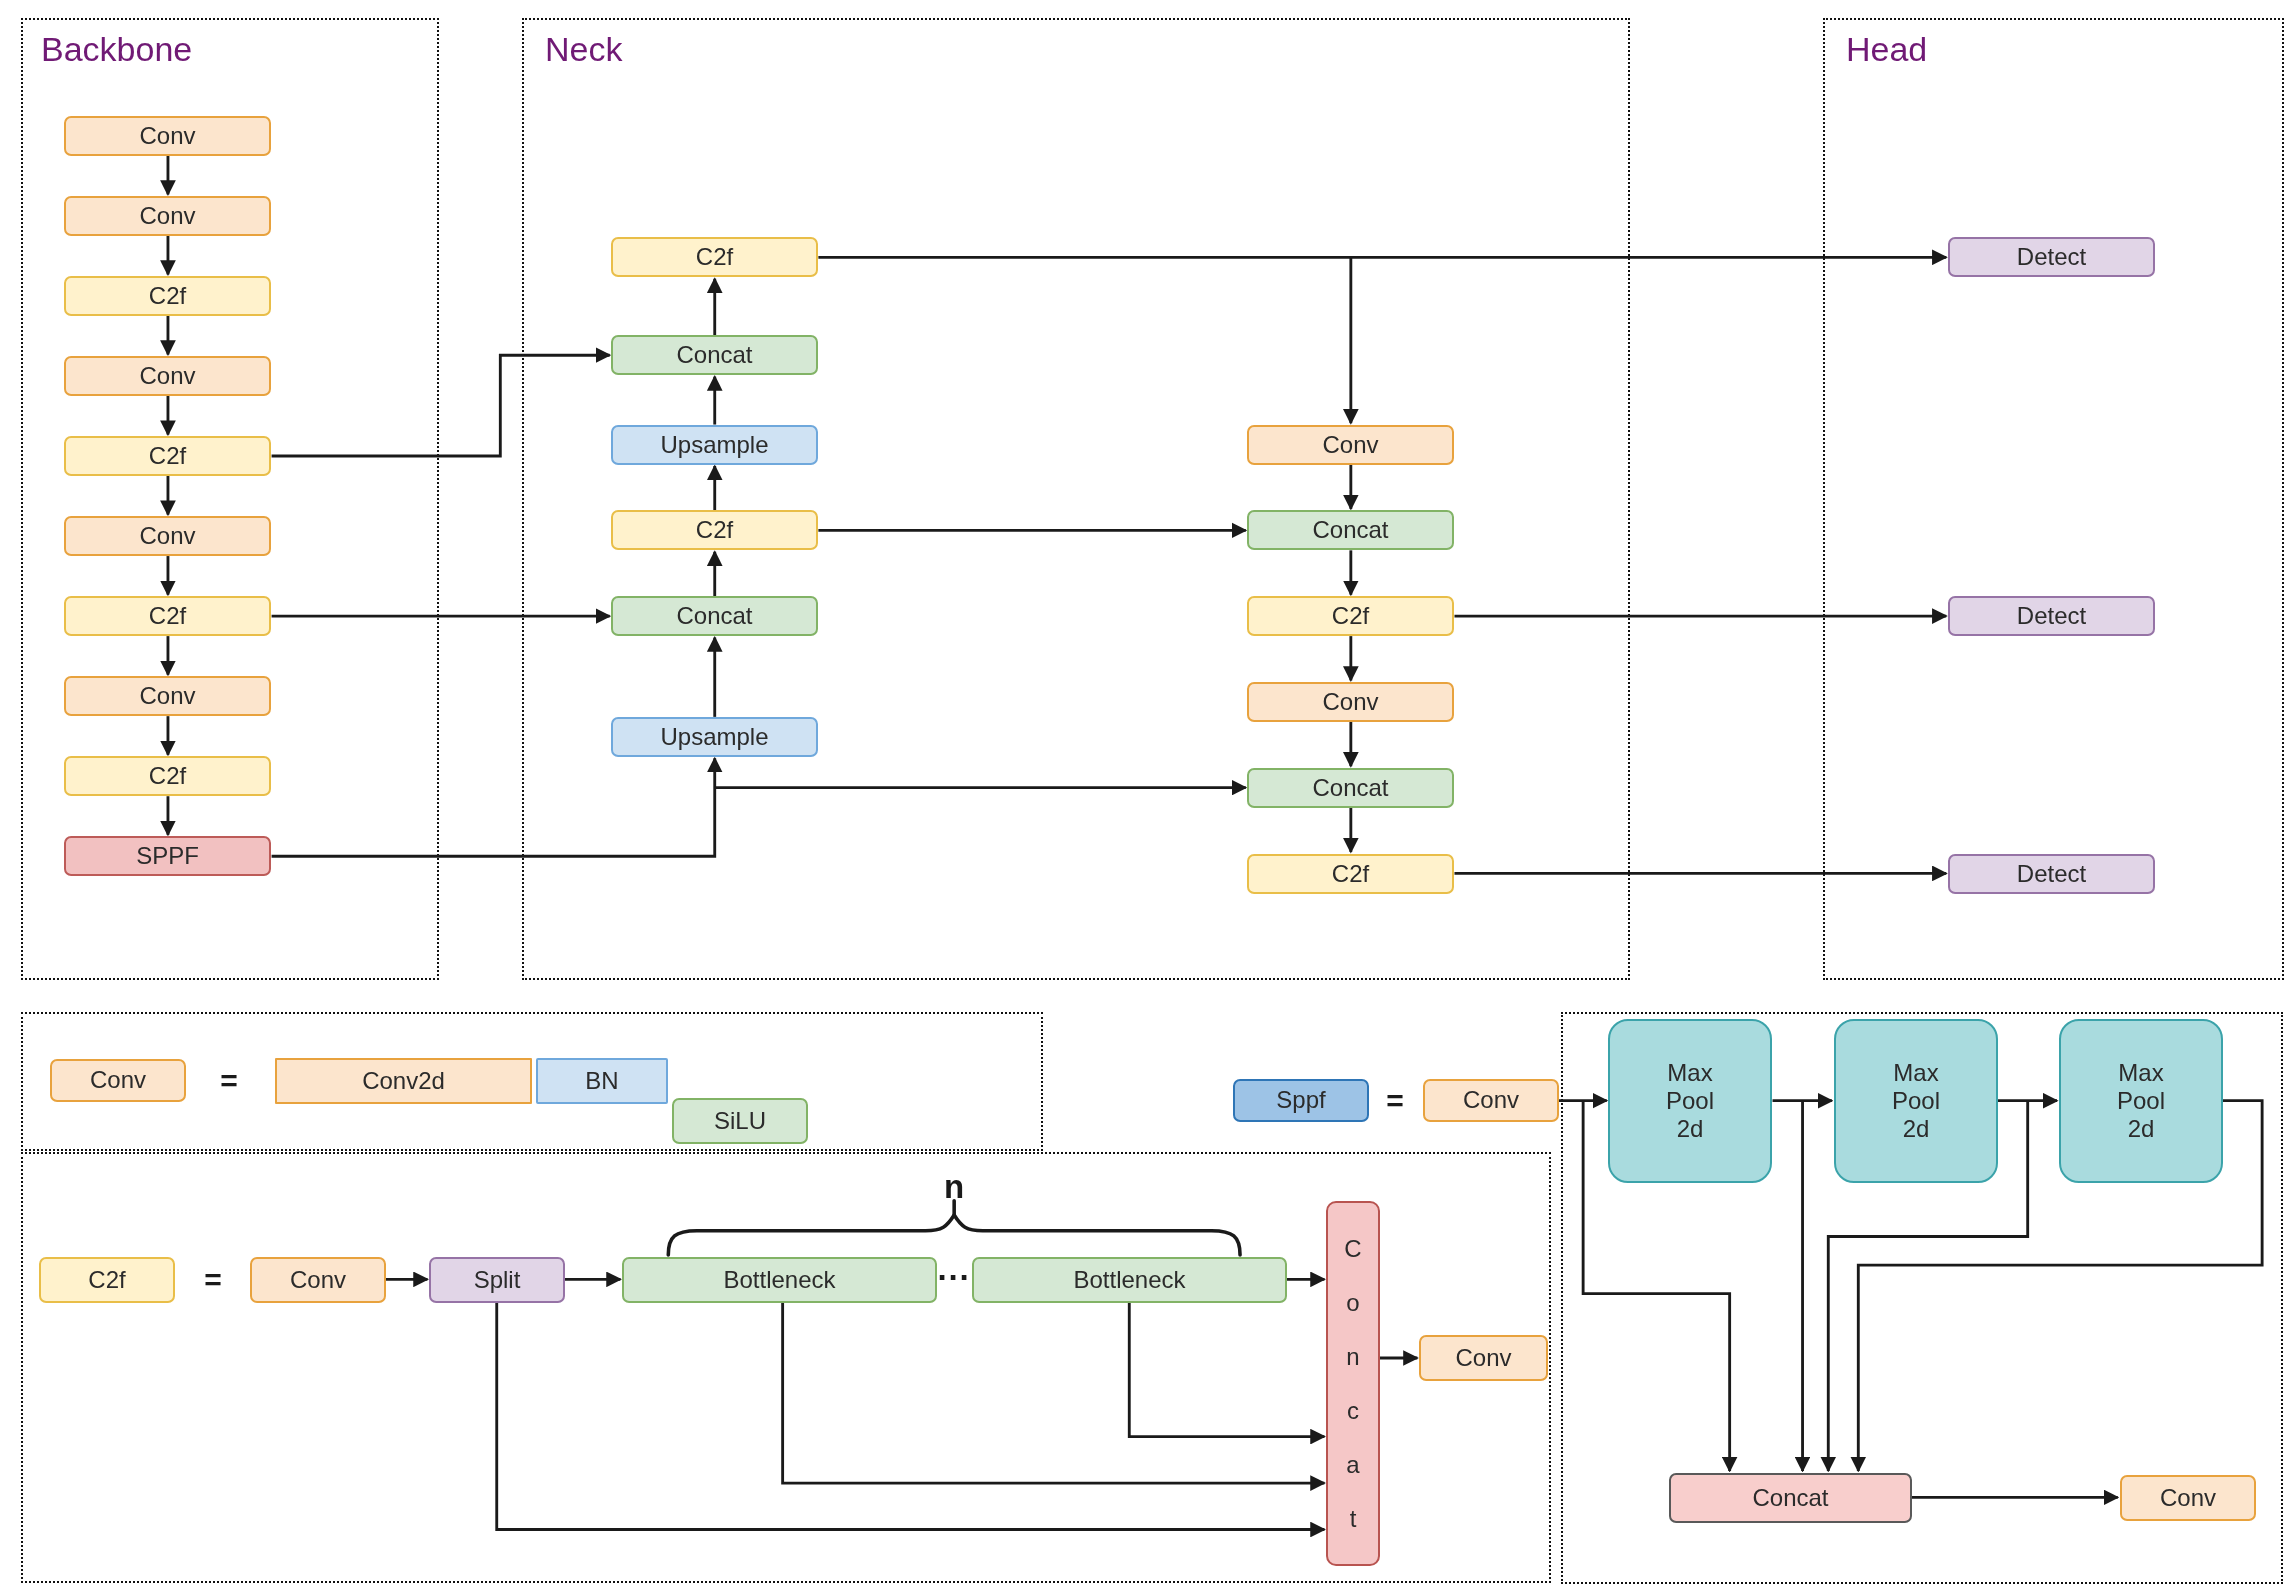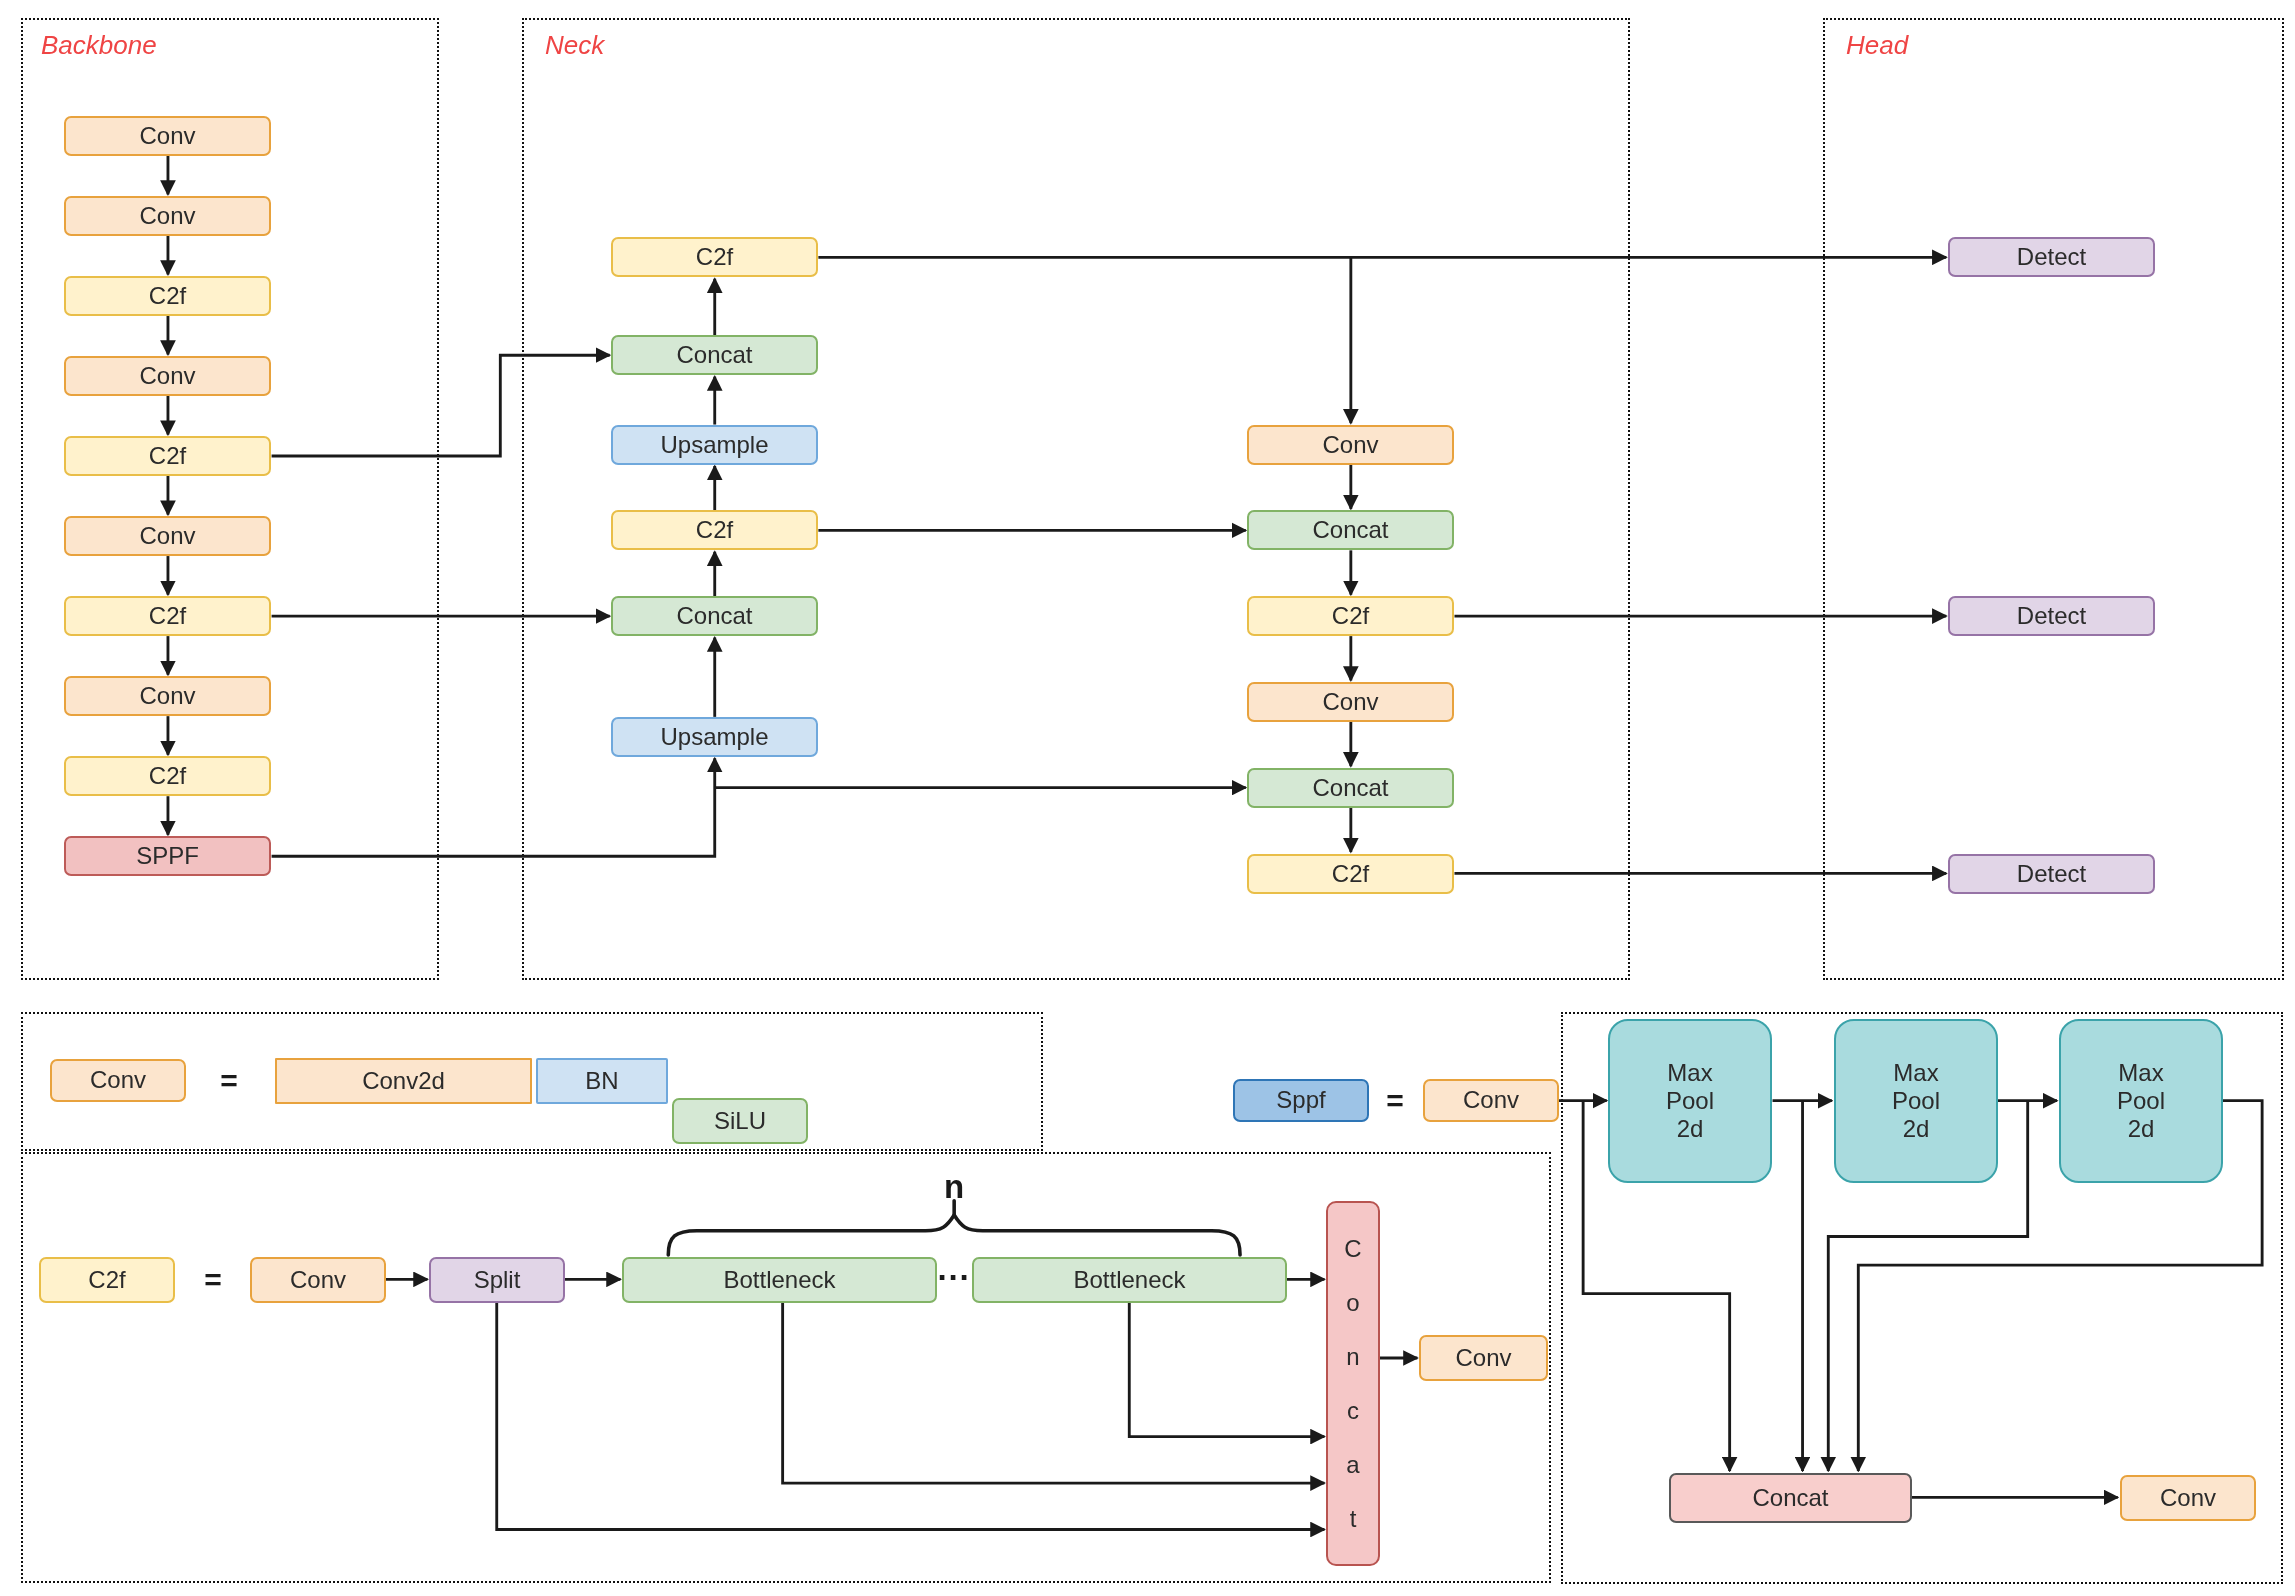--- a/index.html
+++ b/index.html
@@ -1,19 +1,19 @@
 <!DOCTYPE html>
 <html style="font-size:11.4px"><head>
 <meta charset="utf-8">
 <style>
   html,body{margin:0;padding:0;background:#ffffff;}
   #stage{position:relative;width:2295px;height:1596px;background:#ffffff;
          font-family:"Liberation Sans","DejaVu Sans",sans-serif;overflow:hidden;}
   .panel{position:absolute;border:2.9px dotted #111;box-sizing:border-box;background:transparent;}
-  .sec-title{position:absolute;font-size:26px;color:#ef4444;z-index:3;font-style:italic;}
+  .sec-title{position:absolute;font-size:34px;color:#701a75;z-index:3;}
   #wires{position:absolute;left:0;top:0;z-index:1;}
   .wire{fill:none;stroke:#1a1a1a;stroke-width:4;}
   .brace{fill:none;stroke:#1a1a1a;stroke-width:5;stroke-linecap:round;}
   .node{position:absolute;display:flex;align-items:center;justify-content:center;
         border:2.1px solid;box-sizing:border-box;color:#2b2b2b;z-index:2;
         text-align:center;white-space:pre-line;line-height:1.18;}
   .node.vert{flex-direction:column;}
   .node.vert span{display:block;line-height:54px;}
   .dtext{position:absolute;transform:translate(-50%,-50%);color:#1a1a1a;z-index:3;white-space:nowrap;}
 </style>

